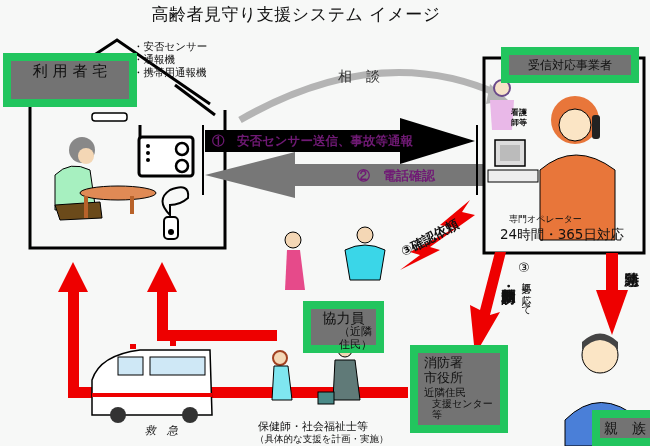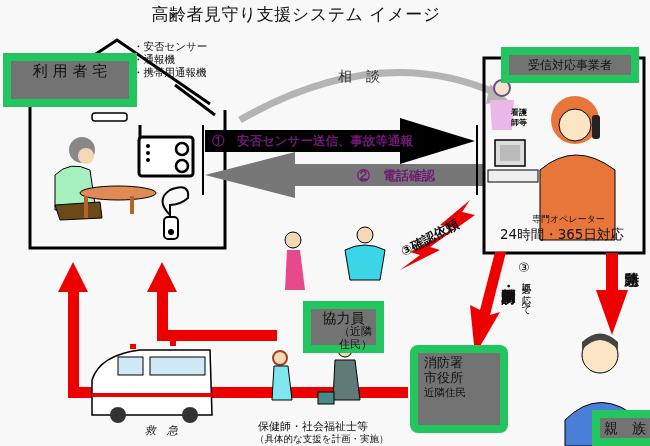--- a/index.html
+++ b/index.html
@@ -149,43 +149,44 @@
 <div class="abs" style="left:133px;top:40px;font-size:10.5px;line-height:13px;">
   <div>・安否センサー</div>
   <div>・通報機</div>
   <div>・携帯用通報機</div>
 </div>
 
 <div class="abs" style="left:338px;top:68px;font-size:14px;color:#333;text-align:right;">相　談</div>
 
 <div class="abs boxlabel" style="left:501px;top:47px;width:122px;height:20px;font-size:12px;line-height:20px;">受信対応事業者</div>
 <div class="abs vert" style="left:495px;top:108px;font-size:8px;font-weight:bold;height:34px;width:20px;overflow:hidden;writing-mode:horizontal-tb;text-align:left;line-height:10px;word-break:break-all;margin-left:16px;">看護師等</div>
-<div class="abs" style="left:532px;top:213px;font-size:9px;">専門オペレーター</div>
+<div class="abs" style="left:509px;top:213px;font-size:9px;">専門オペレーター</div>
 <div class="abs" style="left:500px;top:226px;font-size:13.5px;">24時間・365日対応</div>
 
 <div class="abs white" style="left:212px;top:133px;font-size:12.5px;font-weight:bold;">①　安否センサー送信、事故等通報</div>
 <div class="abs white" style="left:309px;top:167px;font-size:13px;font-weight:bold;margin-left:48px;">②　電話確認</div>
 
 <div class="abs" style="left:398px;top:245px;font-size:13px;font-weight:bold;transform:rotate(-28deg);transform-origin:left top;">③確認依頼</div>
 
 <div class="abs" style="left:518px;top:260px;font-size:13px;">③</div>
 <div class="abs vert" style="left:519px;top:276px;font-size:10px;">必要に応じて</div>
 <div class="abs vert" style="left:500px;top:278px;font-size:14px;font-weight:bold;">出動・訪問依頼</div>
 
 <div class="abs vert" style="left:622px;top:260px;font-size:15px;">緊急時連絡</div>
 
 <div class="abs boxlabel" style="left:303px;top:301px;width:65px;height:36px;">
   <div style="font-size:14px;margin-top:1px;">協力員</div>
   <div style="font-size:11px;padding-left:24px;">（近隣住民）</div>
 </div>
 
-<div class="abs boxlabel" style="left:410px;top:345px;width:76px;height:72px;text-align:left;padding-left:6px;border-radius:8px;">
+<div class="abs boxlabel" style="left:410px;top:345px;width:76px;height:72px;text-align:left;padding-left:6px;">
   <div style="font-size:13px;margin-top:3px;">消防署</div>
   <div style="font-size:13px;">市役所</div>
   <div style="font-size:10.5px;">近隣住民</div>
+  <div style="font-size:10px;padding-left:8px;">支援センター等</div>
 </div>
 
 <div class="abs boxlabel" style="left:592px;top:410px;width:50px;height:20px;font-size:14px;line-height:20px;">親　族</div>
 
 <div class="abs" style="left:145px;top:423px;font-size:11px;font-style:italic;">救　急</div>
 
 <div class="abs" style="left:258px;top:419px;font-size:11px;">保健師・社会福祉士等</div>
 <div class="abs" style="left:255px;top:433px;font-size:9.5px;">（具体的な支援を計画・実施）</div>
 
 </body></html>

